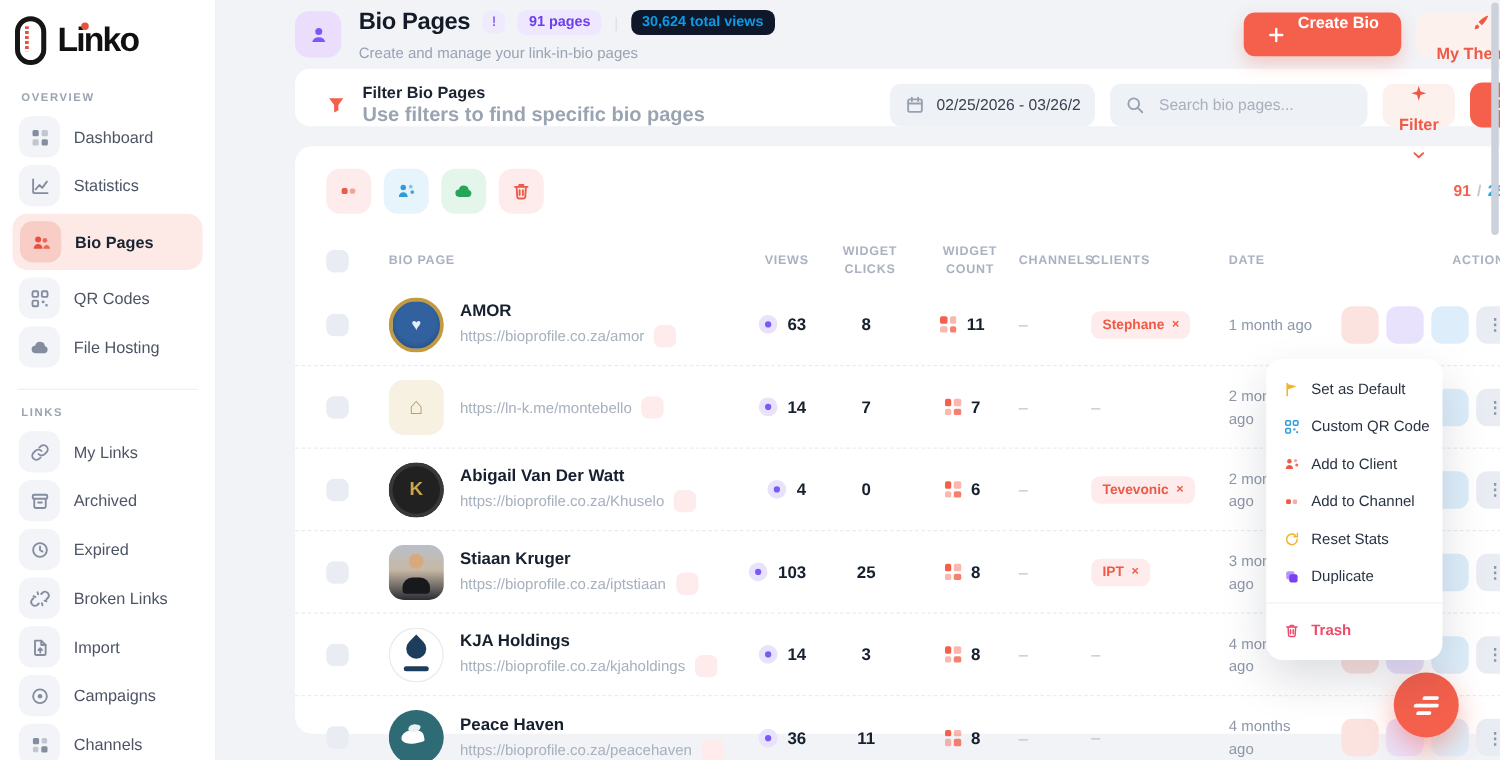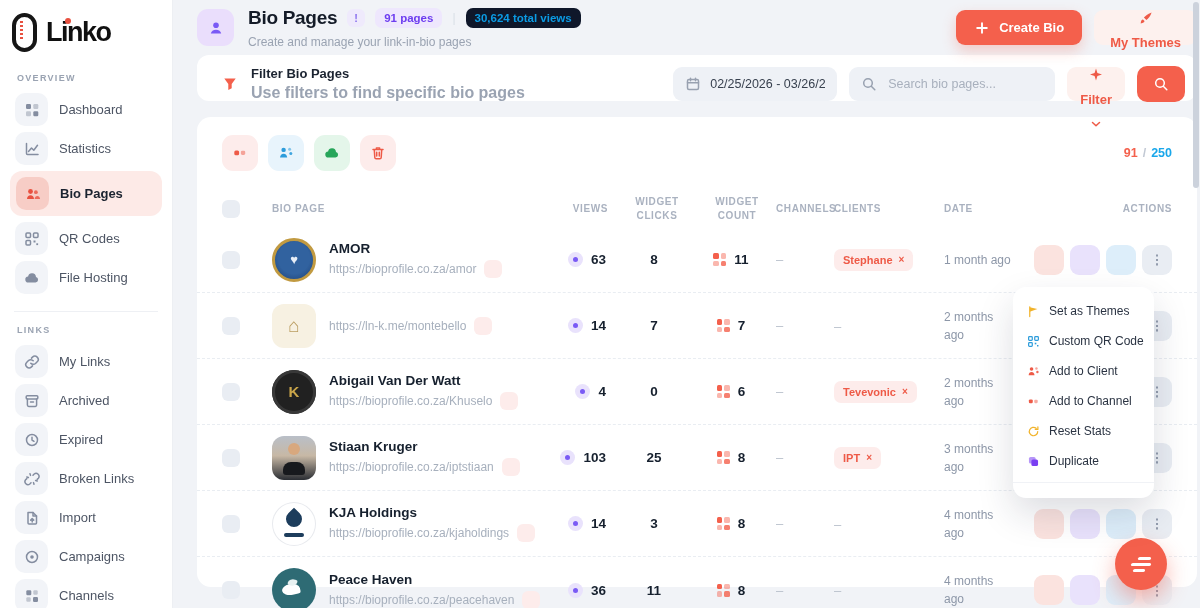--- a/index.html
+++ b/index.html
@@ -1,19 +1,19 @@
 <!DOCTYPE html>
 <html><head>
 <meta charset="utf-8">
 <style>
   html,body{margin:0;padding:0;width:1200px;height:608px;overflow:hidden;
     background:#f1f3f7;font-family:"Liberation Sans",sans-serif;position:relative;}
   *{box-sizing:border-box;}
   button{font-family:inherit;cursor:pointer;}
-  .app{display:flex;width:1200px;height:608px;}
+  .app{display:flex;width:1200px;height:608px;gap:39px;}
 
   
   .sidebar{width:173px;height:608px;background:#fff;border-right:1px solid #edeff3;flex:none;}
   .logo{display:flex;align-items:center;gap:9px;padding:13px 0 8px 12px;}
   .logo-badge{position:relative;width:25px;height:39px;border:4.5px solid #161616;border-radius:13px;}
   .logo-badge::after{content:"";position:absolute;left:4px;top:4px;width:3px;height:20px;
     background:repeating-linear-gradient(#e8503f 0 2px,transparent 2px 4px);}
   .logo-text{font-size:27px;font-weight:bold;color:#101010;letter-spacing:-1.5px;position:relative;}
   .logo-text::after{content:"";position:absolute;left:19px;top:1px;width:6px;height:6px;border-radius:50%;background:#e8503f;}
   .nav-label{font-size:9px;font-weight:bold;letter-spacing:1.3px;color:#9aa3b2;margin:13px 0 7px 17px;}
@@ -32,21 +32,21 @@
   .tb-ava{width:37px;height:37px;border-radius:11px;background:#eadefc;color:#7a5af5;display:flex;align-items:center;justify-content:center;margin-top:2px;}
   .title-row{display:flex;align-items:center;gap:10px;}
   .page-title{font-size:19px;font-weight:bold;color:#141b28;letter-spacing:-.3px;}
   .info-chip{width:18px;height:18px;border-radius:6px;background:#efeafc;color:#8b72ee;font-size:11px;font-weight:bold;display:flex;align-items:center;justify-content:center;}
   .badge{font-size:11.5px;font-weight:bold;padding:4px 9px;border-radius:7px;}
   .badge-purple{background:#eee7fd;color:#6d3df0;}
   .badge-blue{background:#0f172a;color:#0b9be4;}
   .badge-sep{color:#d9dee6;font-size:12px;}
   .subtitle{font-size:12px;color:#9aa3b2;margin-top:6px;}
   .tb-right{display:flex;gap:12px;margin-top:3px;}
-  .btn-primary{display:flex;gap:9px;align-items:center;background:#f4604c;color:#fff;font-size:13px;font-weight:bold;border:none;border-radius:9px;padding:0 18px;height:35px;box-shadow:0 6px 14px rgba(244,96,76,.28);}
+  .btn-primary{display:flex;gap:9px;background:#f4604c;color:#fff;font-size:13px;font-weight:bold;border:none;border-radius:9px;padding:0 18px;height:35px;box-shadow:0 6px 14px rgba(244,96,76,.28);}
   .btn-soft{display:flex;gap:9px;align-items:center;background:#fdf1ee;color:#ee5a47;font-size:13px;font-weight:bold;border:none;border-radius:9px;padding:0 16px;height:35px;flex-direction:column;}
 
   
   .filterbar{background:#fff;border-radius:12px;height:46px;display:flex;align-items:center;justify-content:space-between;padding:12px 12px 0 25px;margin-top:6px;}
   .fb-left{display:flex;gap:13px;align-items:center;}
   .fb-title{font-size:13px;font-weight:bold;color:#1b2330;}
   .fb-sub{font-size:16px;color:#9aa3b2;margin-top:3px;font-weight:bold;}
   .fb-right{display:flex;gap:12px;align-items:center;}
   .input{display:flex;align-items:center;gap:9px;background:#eef1f6;border-radius:9px;height:34px;padding:0 12px;color:#98a1b0;}
   .date-input{width:164px;}
@@ -742,21 +742,21 @@
 </div>
 
 <div class="menu" id="menu">
     <div class="mitem">
       <span class="icn" style="color:#f1b32b">
         <svg width="13" height="13" viewBox="0 0 16 16" fill="currentColor" stroke="none" stroke-width="1.5" stroke-linecap="round" stroke-linejoin="round">
           <path d="M3.4 14.2V2.3" stroke="currentColor" stroke-width="1.5" fill="none"></path>
           <path d="M3.4 2.8l9.4 2.2-9.4 3.4z"></path>
         </svg>
       </span>
-                 <span>Set as Themes</span>
+                 <span>Set as Default</span>
     </div>
     <div class="mitem">
       <span class="icn" style="color:#2d9cdb">
         <svg width="13" height="13" viewBox="0 0 16 16" fill="none" stroke="currentColor" stroke-width="1.5" stroke-linecap="round" stroke-linejoin="round">
           <rect x="2" y="2" width="4.5" height="4.5" rx="1"></rect>
           <rect x="9.5" y="2" width="4.5" height="4.5" rx="1"></rect>
           <rect x="2" y="9.5" width="4.5" height="4.5" rx="1"></rect>
           <rect x="9.5" y="9.5" width="2" height="2" fill="currentColor" stroke="none"></rect>
           <rect x="12.3" y="12.3" width="1.8" height="1.8" fill="currentColor" stroke="none"></rect>
         </svg>
@@ -795,20 +795,31 @@
     <div class="mitem">
       <span class="icn" style="color:#7a3ff2">
         <svg width="13" height="13" viewBox="0 0 16 16" fill="currentColor" stroke="none" stroke-width="1.5" stroke-linecap="round" stroke-linejoin="round">
           <rect x="5.4" y="5.4" width="8.2" height="8.2" rx="2"></rect>
           <rect x="2.4" y="2.4" width="8.2" height="8.2" rx="2" opacity=".55"></rect>
         </svg>
       </span>
                  <span>Duplicate</span>
     </div>
     <div class="mdiv"></div>
+    <div class="mitem danger">
+      <span class="icn" style="color:#ee4b6a">
+        <svg width="13" height="13" viewBox="0 0 16 16" fill="none" stroke="currentColor" stroke-width="1.5" stroke-linecap="round" stroke-linejoin="round">
+          <path d="M3 4.5h10"></path>
+          <path d="M6.4 4.3V3h3.2v1.3"></path>
+          <path d="M4.3 4.7l.5 7.8a1.4 1.4 0 0 0 1.4 1.3h3.6a1.4 1.4 0 0 0 1.4-1.3l.5-7.8"></path>
+          <path d="M6.7 7.2v3.8M9.3 7.2v3.8"></path>
+        </svg>
+      </span>
+                <span>Trash</span>
+    </div>
   </div>
 
 <button class="fab">
   <span></span>
     <span></span>
     <span></span>
 </button>
 <div class="scroll-thumb"></div>
 
 </body></html>

